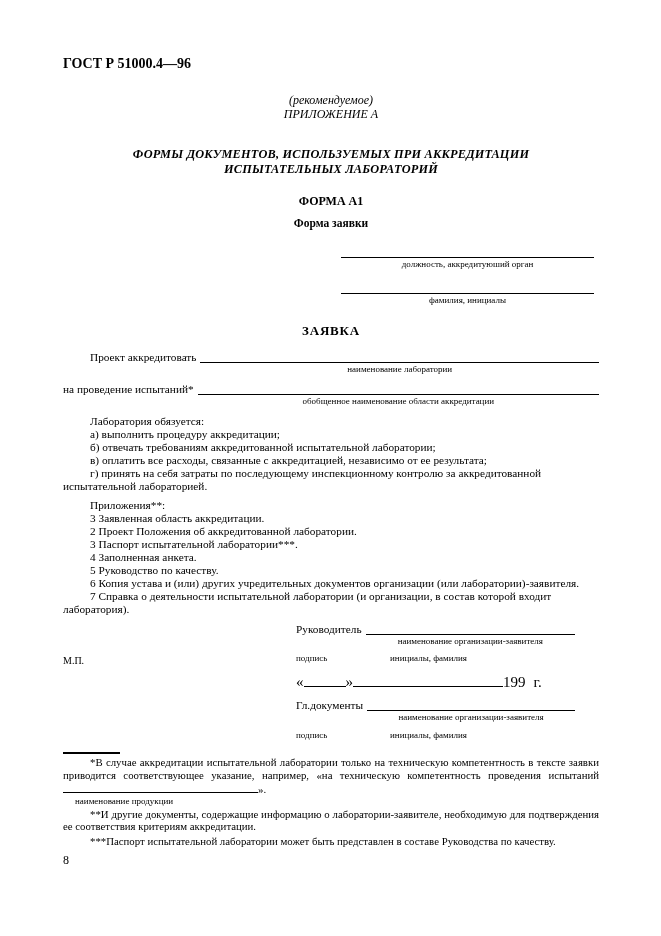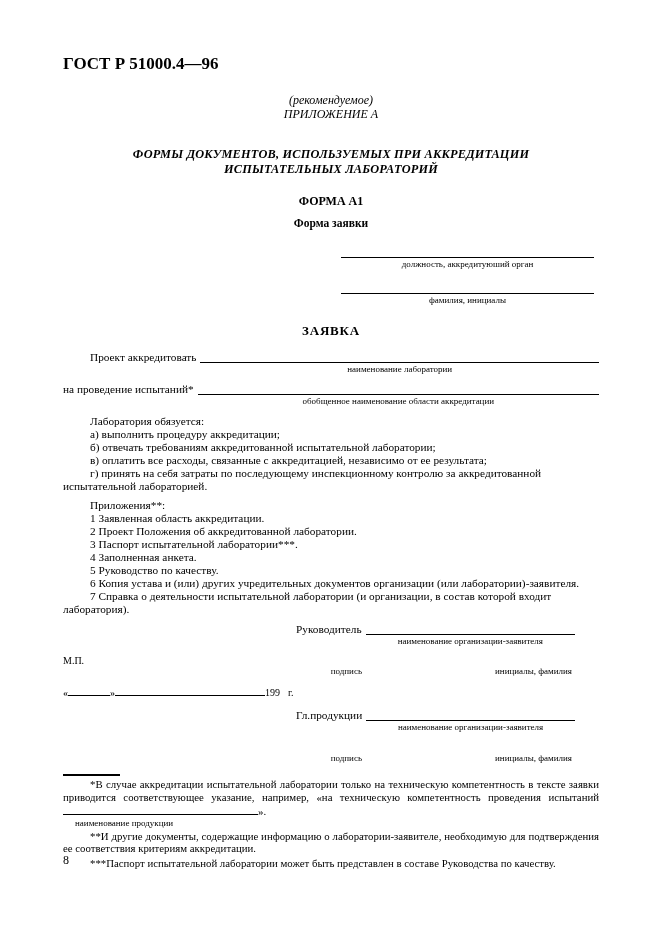--- a/index.html
+++ b/index.html
@@ -7,21 +7,21 @@
     position: relative;
     width: 661px;
     height: 936px;
     background: #ffffff;
     color: #000;
     font-family: "Liberation Serif", serif;
     overflow: hidden;
   }
   .content { position: absolute; left: 63px; top: 0; width: 536px; }
 
-  .doc-number { margin-top: 56px; font-weight: bold; font-size: 17px; line-height: 15px; }
+  .doc-number { margin-top: 56px; font-weight: bold; font-size: 14px; line-height: 15px; }
 
   .appendix { margin-top: 22px; text-align: center; font-style: italic; font-size: 12px; line-height: 14px; }
 
   .main-title { margin-top: 26px; text-align: center; font-weight: bold; font-size: 12.3px; line-height: 15px; letter-spacing: 0.2px; font-style: italic; }
 
   .form-id   { margin-top: 17px; text-align: center; font-weight: bold; font-size: 12px;   line-height: 15px; }
   .form-name { margin-top: 7px;  text-align: center; font-weight: bold; font-size: 11.5px; line-height: 14px; }
 
   .right-fields { margin-top: 14px; margin-left: auto; margin-right: 5px; width: 253px; }
   .field { display: flex; flex-direction: column; }
@@ -43,26 +43,26 @@
   .block-obligations { margin-top: 8px; }
   .block-attachments { margin-top: 6px; }
 
   .sig-row { margin-left: 233px; padding-right: 24px; display: flex; align-items: flex-start; }
   .row-head { margin-top: 6px; }
   .row-accountant { margin-top: 8px; }
 
   .mp-row { display: flex; align-items: flex-start; margin-top: 5px; }
   .mp-row.second { margin-top: 6px; }
   .mp { width: 233px; font-size: 10px; line-height: 14px; padding-top: 2px; }
-  .sig-field { display: flex; flex-direction: column; align-items: flex-end; }
+  .sig-field { display: flex; flex-direction: row; }
   .sig-field .blank { height: 12px; }
   .sig-field.small { width: 66px; }
   .sig-field.wide  { width: 182px; margin-left: 28px; }
 
-  .date-row { margin-top: 7px; font-size: 10px; line-height: 15px; }
+  .date-row { margin-left: 233px; margin-top: 7px; font-size: 15px; line-height: 15px; }
   .blank-inline { display: inline-block; border-bottom: 1px solid #000; height: 11px; vertical-align: baseline; }
   .w42  { width: 42px; }
   .w150 { width: 150px; }
   .w195 { width: 195px; }
   .date-suffix { margin-left: 8px; }
 
   .footnote-rule { margin-top: 10px; width: 57px; border-top: 2px solid #000; }
   .footnote { margin: 2px 0 0 0; font-size: 10.8px; line-height: 12.5px; text-indent: 27px; text-align: justify; }
   .footnote-caption { font-size: 9px; line-height: 10px; margin-left: 12px; }
 
@@ -121,21 +121,21 @@
     <div class="block-obligations">
       <p class="para">Лаборатория обязуется:</p>
       <p class="para">а) выполнить процедуру аккредитации;</p>
       <p class="para">б) отвечать требованиям аккредитованной испытательной лаборатории;</p>
       <p class="para">в) оплатить все расходы, связанные с аккредитацией, независимо от ее результата;</p>
       <p class="para">г) принять на себя затраты по последующему инспекционному контролю за аккредитованной испытательной лабораторией.</p>
     </div>
 
     <div class="block-attachments">
       <p class="para">Приложения**:</p>
-      <p class="para">1 Заявленная область аккредитации.</p>
+      <p class="para">3 Заявленная область аккредитации.</p>
       <p class="para">2 Проект Положения об аккредитованной лаборатории.</p>
       <p class="para">3 Паспорт испытательной лаборатории***.</p>
       <p class="para">4 Заполненная анкета.</p>
       <p class="para">5 Руководство по качеству.</p>
       <p class="para">6 Копия устава и (или) других учредительных документов организации (или лаборатории)-заявителя.</p>
       <p class="para">7 Справка о деятельности испытательной лаборатории (и организации, в состав которой входит лаборатория).</p>
     </div>
 
     <div class="sig-row row-head">
       <span class="fr-label">Руководитель</span>
@@ -155,21 +155,21 @@
         <span class="blank"></span>
         <span class="caption">инициалы, фамилия</span>
       </span>
     </div>
 
     <div class="date-row">
       <span>«</span><span class="blank-inline w42"></span><span>»</span><span class="blank-inline w150"></span><span>199</span><span class="date-suffix">г.</span>
     </div>
 
     <div class="sig-row row-accountant">
-      <span class="fr-label">Гл.продукции</span>
+      <span class="fr-label">Гл.документы</span>
       <span class="fr-fill">
         <span class="blank"></span>
         <span class="caption">наименование организации-заявителя</span>
       </span>
     </div>
 
     <div class="mp-row second">
       <span class="mp"></span>
       <span class="sig-field small">
         <span class="blank"></span>

